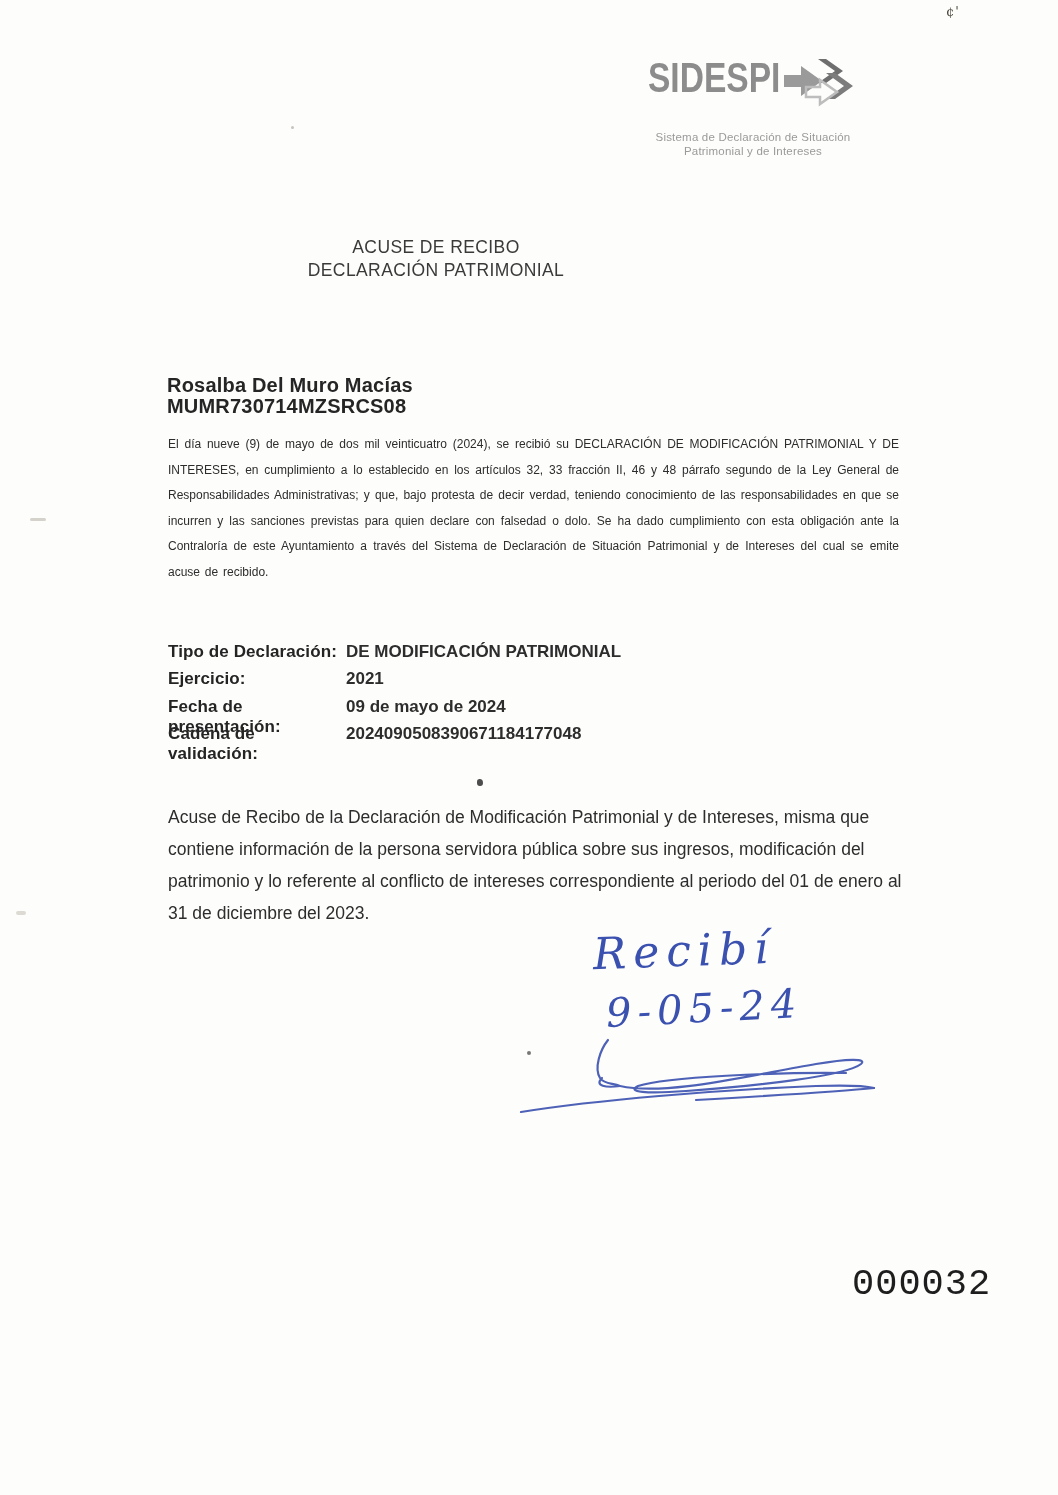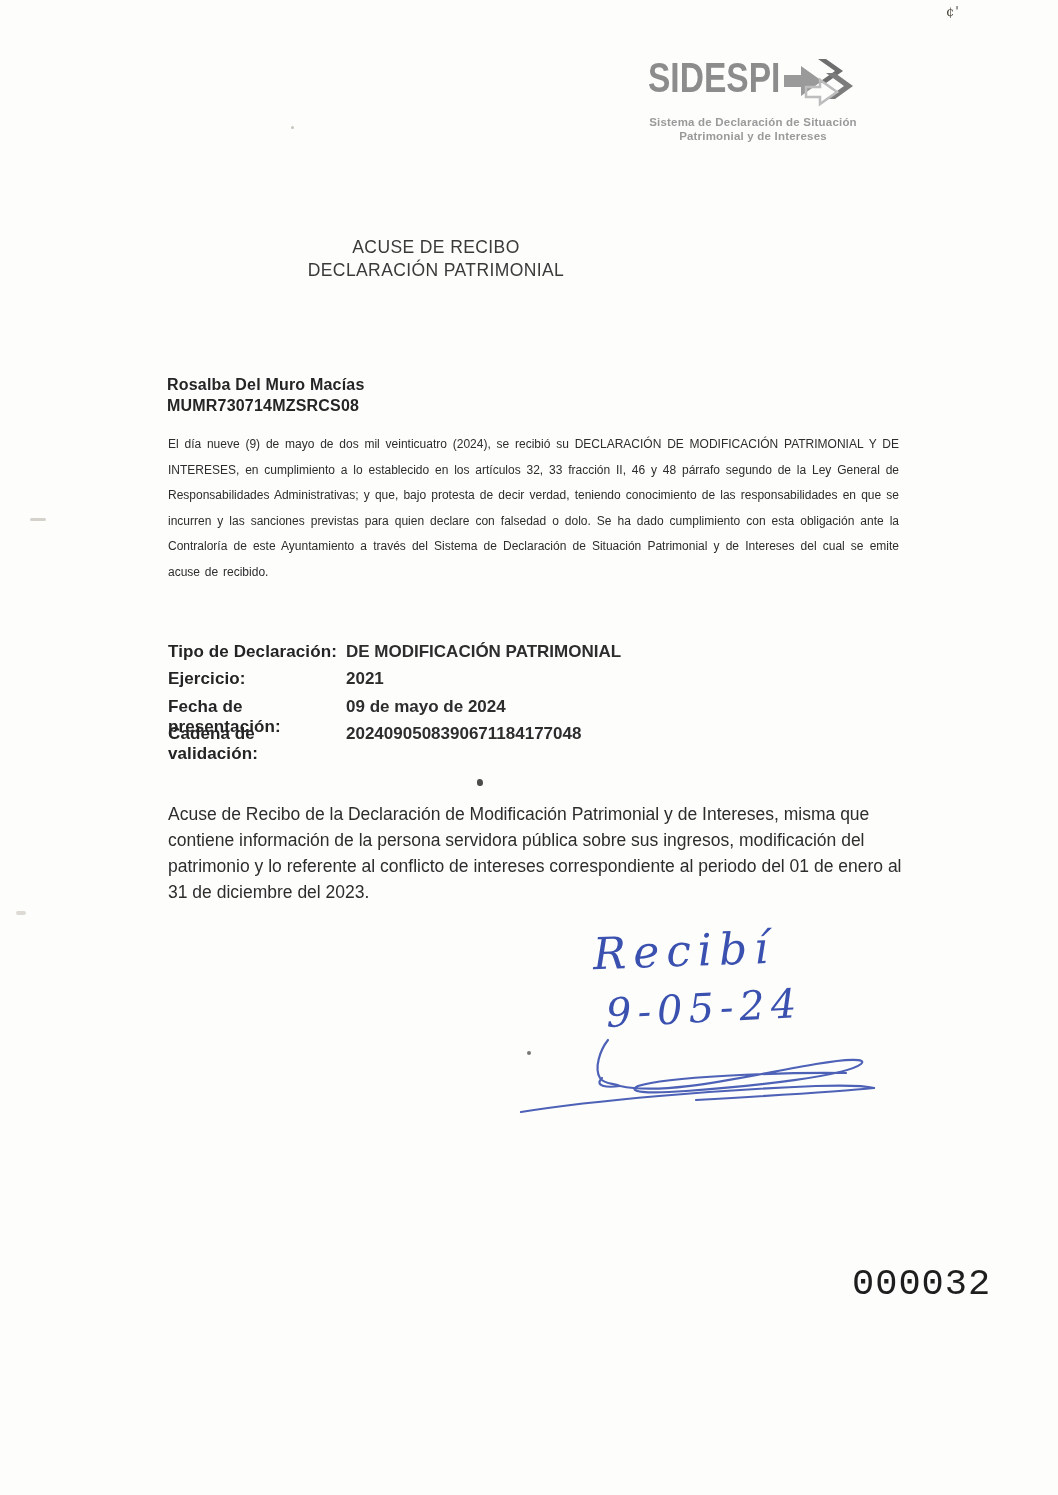--- a/index.html
+++ b/index.html
@@ -32,55 +32,54 @@
     font-size: 43px;
     line-height: 43px;
     color: #8c8c8c;
     letter-spacing: 0px;
     transform: scaleX(0.78);
     transform-origin: left top;
     white-space: nowrap;
   }
   .logo-arrows { margin-left: -36px; margin-top: 1px; }
   .logo-sub {
-    margin-top: 1px;
+    margin-top: 16px;
     font-size: 11.5px;
     line-height: 13.5px;
     color: #9a9a9a;
     text-align: center;
     width: 210px;
     letter-spacing: 0.2px;
-    font-weight: bold;
   }
 
   
   .doc-title {
     position: absolute;
     left: 0; top: 236px;
     width: 872px;
     text-align: center;
     font-size: 17.5px;
     line-height: 23px;
     color: #3a3a3a;
     letter-spacing: 0.4px;
   }
 
   
-  .declarant { position: absolute; left: 167px; top: 375px; font-weight: bold; font-size: 16px; line-height: 20.5px; color: #252525; letter-spacing: 0.2px; }
+  .declarant { position: absolute; left: 167px; top: 375px; font-weight: bold; font-size: 20px; line-height: 20.5px; color: #252525; letter-spacing: 0.2px; }
 
   
   .para1 {
     position: absolute; left: 168px; top: 432px; width: 731px;
     font-size: 12px; line-height: 25.6px;
     text-align: justify; color: #2d2d2d;
     word-spacing: 1.5px;
   }
   .para2 {
     position: absolute; left: 168px; top: 801px; width: 737px;
-    font-size: 17.5px; line-height: 26px;
+    font-size: 17.5px; line-height: 32px;
     color: #2d2d2d;
   }
 
   
   .fields { position: absolute; left: 168px; top: 642px; font-size: 17px; }
   .field-row { display: flex; height: 27.3px; align-items: flex-start; }
   .field-label { font-weight: bold; width: 178px; color: #242424; flex: none; letter-spacing: 0.1px; }
   .field-value { color: #2d2d2d; white-space: nowrap; font-weight: bold; }
 
   

